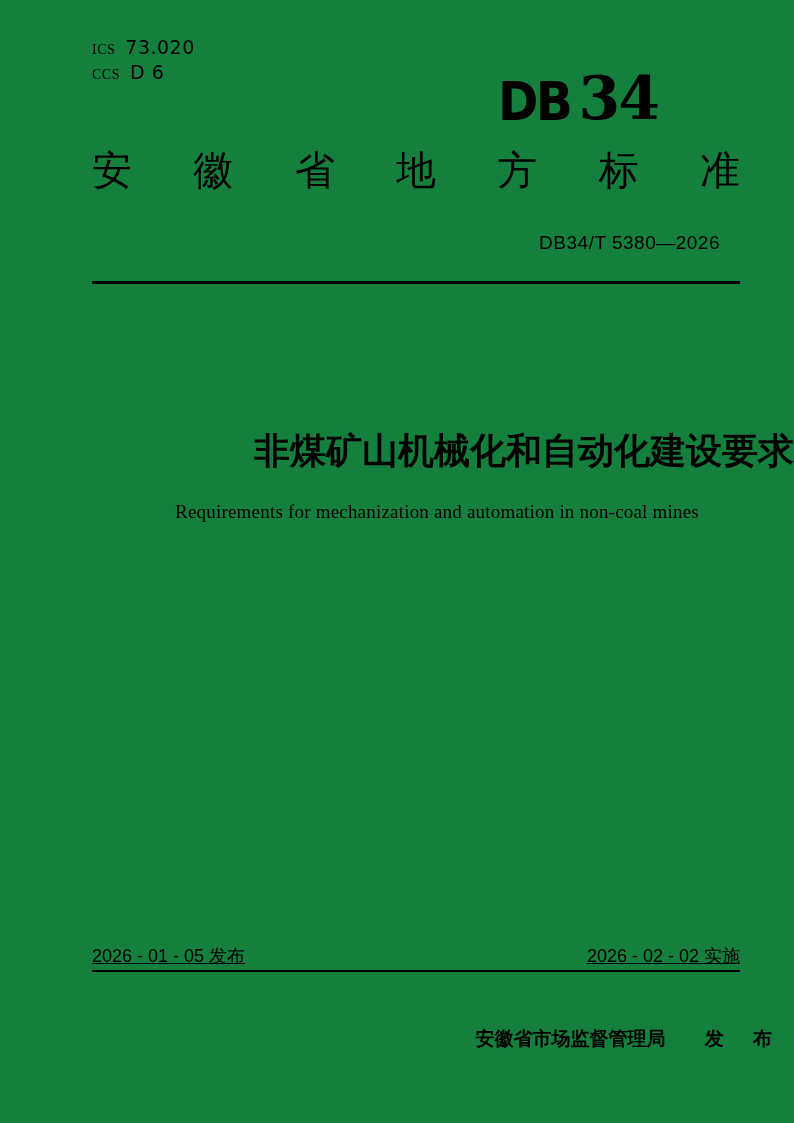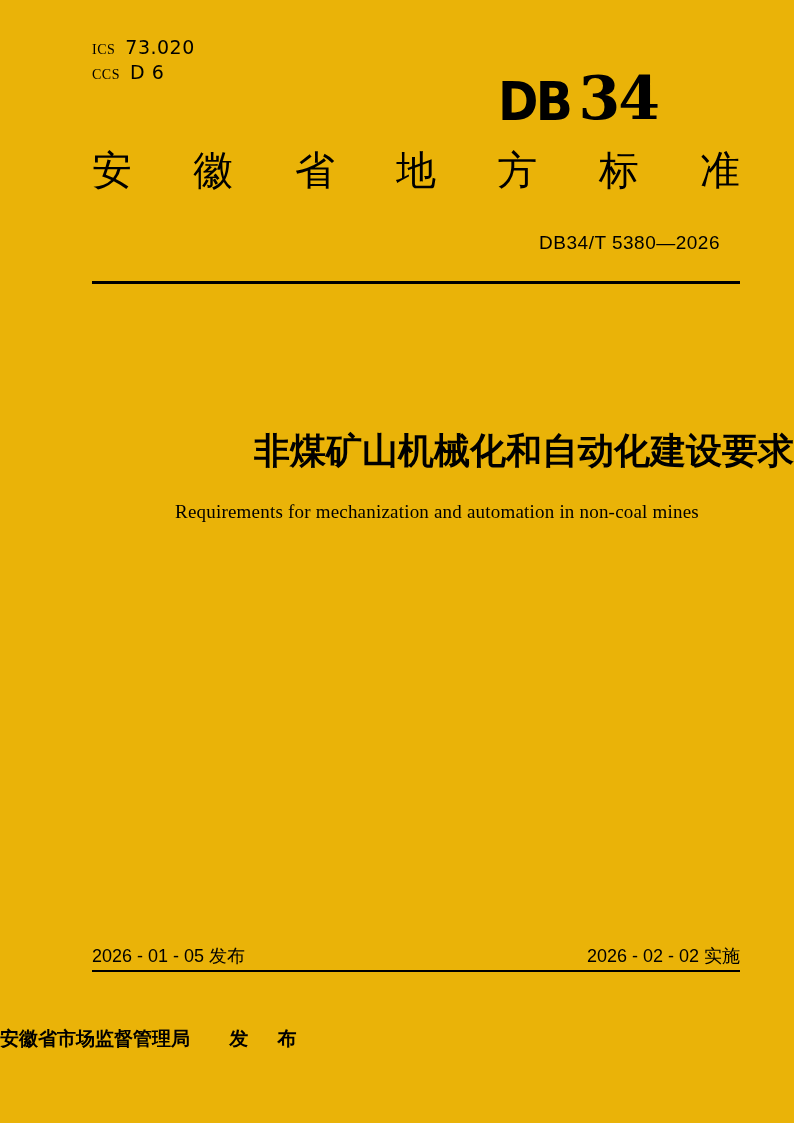--- a/index.html
+++ b/index.html
@@ -3,21 +3,21 @@
 <meta charset="utf-8">
 <style>
   * { margin: 0; padding: 0; box-sizing: border-box; }
   html, body { background: #ffffff; }
   body { font-family: "Liberation Sans", sans-serif; color: #000; }
 
   .page {
     position: relative;
     width: 794px;
     height: 1123px;
-    background: #eab308;
+    background: #15803d;
     overflow: hidden;
   }
 
   
   .ics-block {
     position: absolute;
     left: 92px;
     top: 36px;
     font-size: 13px;
     line-height: 22px;
@@ -115,37 +115,38 @@
     position: absolute;
     left: 92px;
     top: 944px;
     width: 648px;
     display: flex;
     justify-content: space-between;
     font-size: 18px;
     font-weight: 500;
     line-height: 24px;
     white-space: nowrap;
+    text-decoration: underline;
   }
 
   .rule-bottom {
     position: absolute;
     left: 92px;
     top: 970px;
     width: 648px;
     height: 2px;
     background: #000;
   }
 
   .publisher-line {
     position: absolute;
     left: 0;
     top: 1026px;
     width: 784px;
-    text-align: left;
+    text-align: right;
     font-size: 19px;
     font-weight: 600;
     white-space: nowrap;
   }
   .publisher-line .action {
     margin-left: 34px;
     letter-spacing: 12px;
   }
 </style>
 </head>

